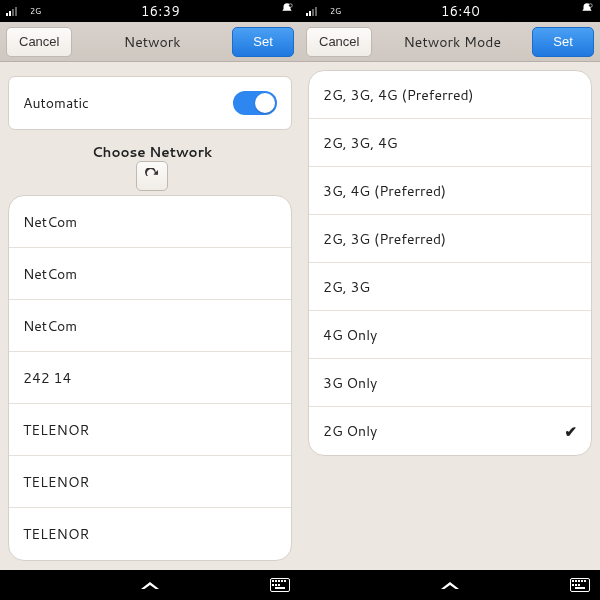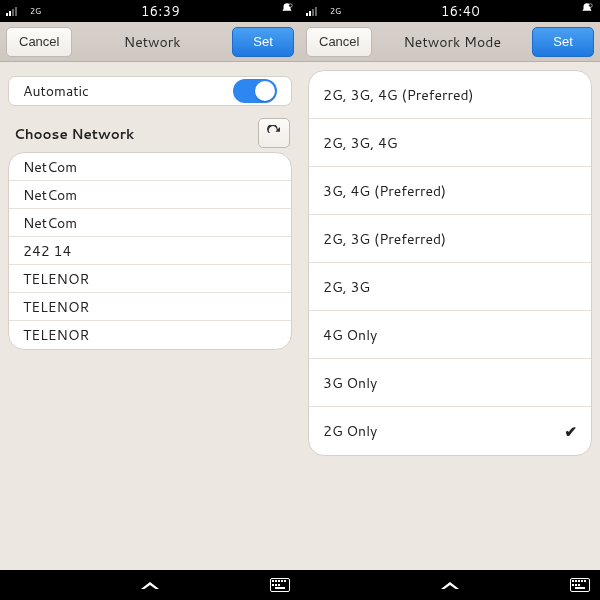--- a/index.html
+++ b/index.html
@@ -77,21 +77,21 @@
     overflow: hidden;
     padding-top: 8px;
   }
   .card {
     background: #fff;
     border: 1px solid #d7d0c9;
     border-radius: 7px;
     margin: 6px 8px;
   }
   .row {
-    height: 28px;
+    height: 52px;
     display: flex;
     align-items: center;
     padding: 0 14px;
     font-size: 14px;
     color: #222;
   }
   .row-label { flex: 1; }
   .switch {
     width: 44px;
     height: 24px;
@@ -108,20 +108,21 @@
     height: 20px;
     border-radius: 50%;
     background: #fff;
     box-shadow: 0 1px 2px rgba(0,0,0,0.2);
   }
   .section-header {
     display: flex;
     align-items: center;
     justify-content: space-between;
     margin: 12px 10px 4px 14px;
+    flex-direction: column;
   }
   .section-header .title {
     font-size: 13.5px;
     font-weight: bold;
     color: #222;
   }
   .icon-btn {
     width: 32px;
     height: 30px;
     border-radius: 5px;

